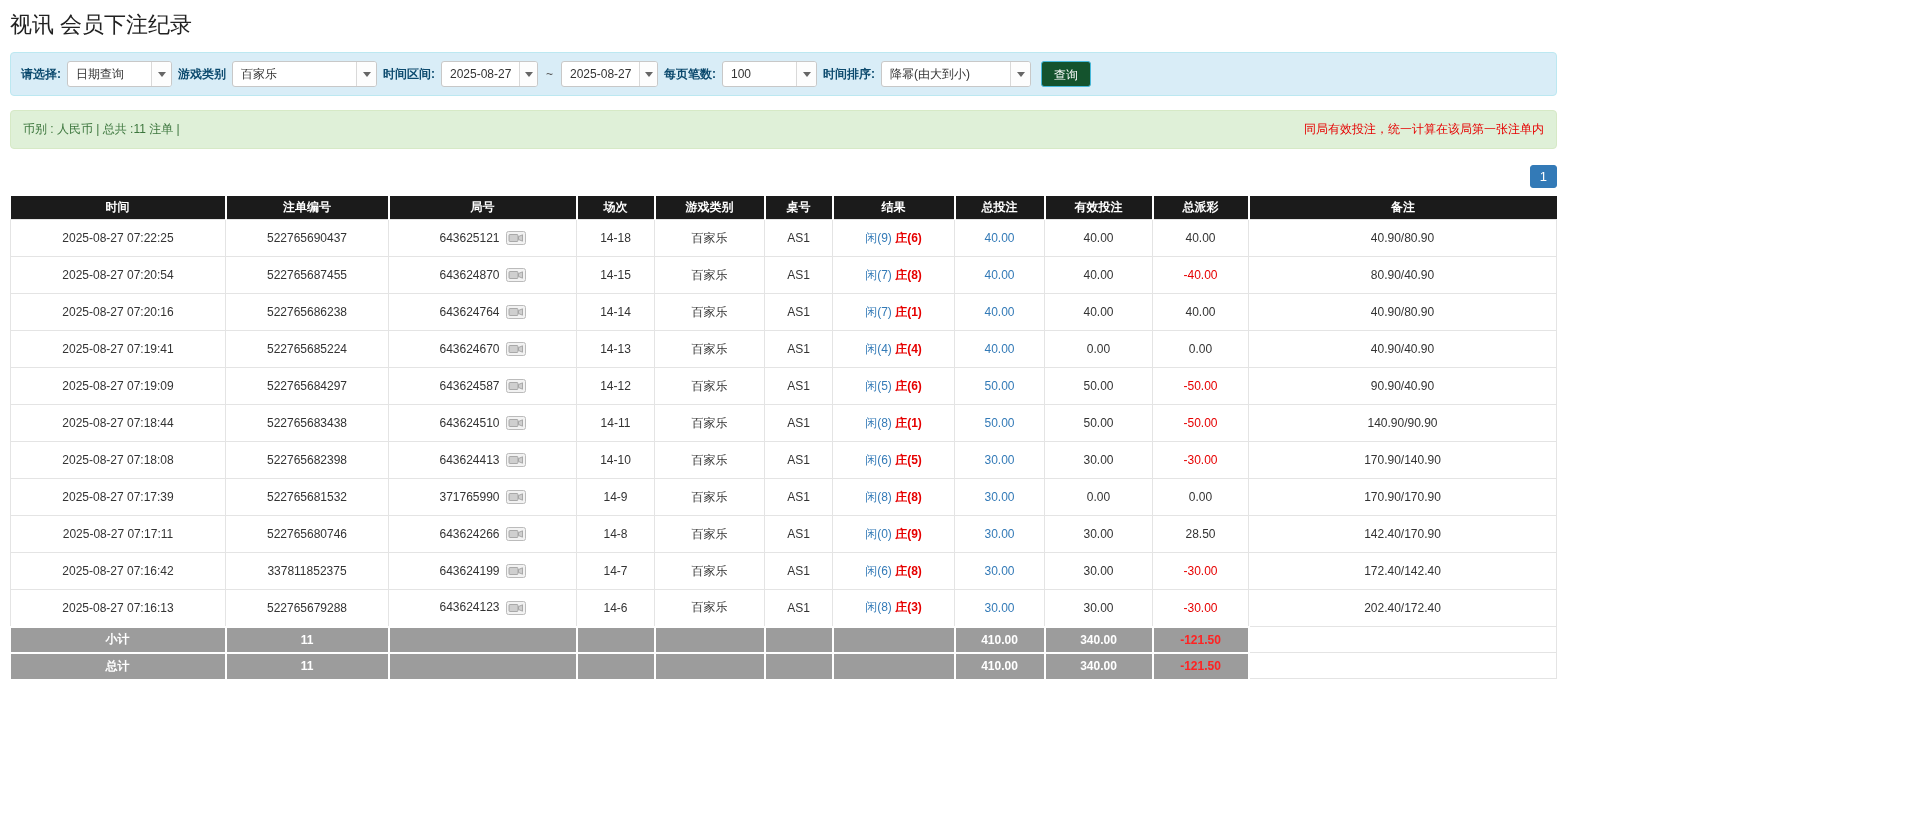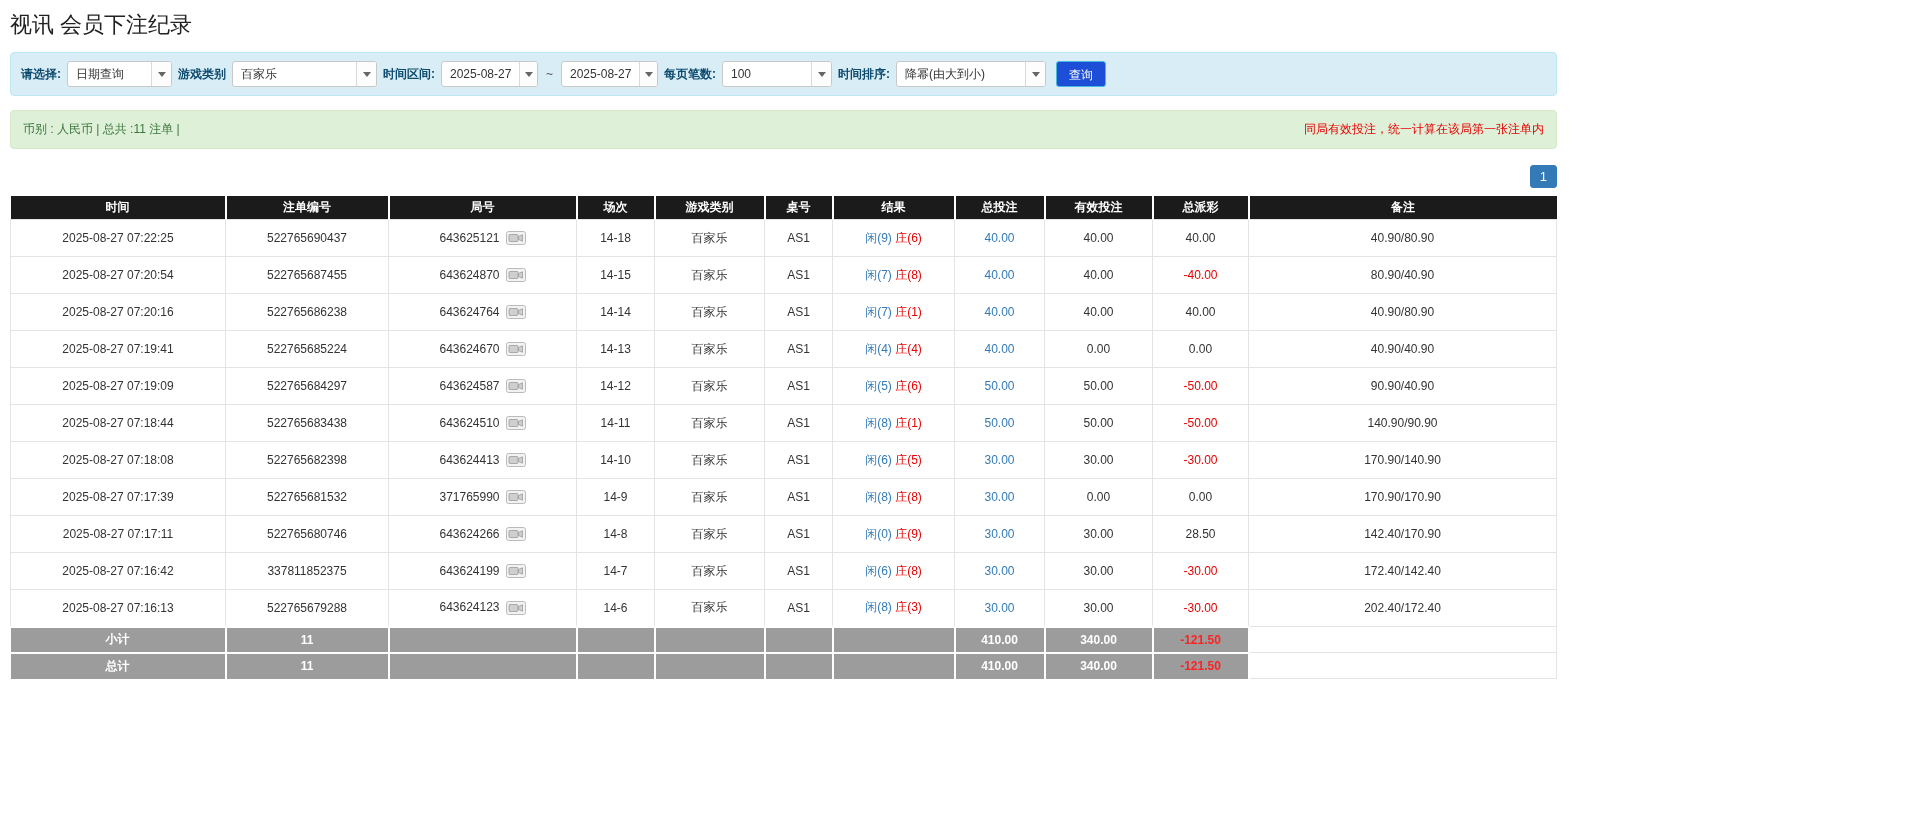--- a/index.html
+++ b/index.html
@@ -26,24 +26,24 @@
     display: inline-flex; align-items: stretch; background: #fff;
     border: 1px solid #c8c8c8; border-radius: 3px; height: 26px; overflow: hidden;
     cursor: pointer;
   }
   .combo-text { display: flex; align-items: center; padding: 0 8px; flex: 1; }
   .combo-caret {
     width: 20px; border-left: 1px solid #d9d9d9; display: flex;
     align-items: center; justify-content: center; background: #fdfdfd;
   }
   .caret { width: 0; height: 0; border-left: 4px solid transparent; border-right: 4px solid transparent; border-top: 5px solid #666; }
-  .w105 { width: 105px; } .w145 { width: 145px; } .w120 { width: 97px; } .w95 { width: 110px; } .w150 { width: 150px; }
+  .w105 { width: 105px; } .w145 { width: 145px; } .w120 { width: 97px; } .w95 { width: 95px; } .w150 { width: 150px; }
   .tilde { color: #555; padding: 0 2px; }
   .btn-search {
-    background: #1d4ed8; border: 1px solid #46b8da; color: #fff;
+    background: #14532d; border: 1px solid #46b8da; color: #fff;
     font-size: 12px; padding: 5px 12px; border-radius: 3px; cursor: pointer;
     margin-left: 4px; font-family: inherit; height: 26px;
   }
 
   .summary-bar {
     display: flex; justify-content: space-between; align-items: center;
     background: #dff0d8; border: 1px solid #d6e9c6; border-radius: 4px;
     padding: 10px 12px; margin-top: 14px;
   }
   .summary-left { color: #3c763d; }
@@ -59,21 +59,21 @@
   .bet-table th {
     background: #1b1b1b; color: #fff; font-weight: bold; font-size: 12px;
     height: 22px; padding: 3px 4px; border-right: 2px solid #fff; text-align: center;
   }
   .bet-table th:last-child { border-right: none; }
   .bet-table tbody td {
     border: 1px solid #e4e4e4; text-align: center; height: 37px;
     padding: 2px 4px; background: #fff; overflow: hidden;
   }
   .res-player { color: #337ab7; }
-  .res-banker { color: #e60000; }
+  .res-banker { color: #e60000; font-weight: bold; }
   .bet-link { color: #337ab7; text-decoration: none; cursor: pointer; }
   td.neg { color: #e60000; }
   .bet-table tfoot td {
     background: #9c9c9c; color: #fff; font-weight: bold; height: 26px;
     text-align: center; border-right: 2px solid #fff; border-top: 2px solid #fff;
     padding: 2px 4px;
   }
   .bet-table tfoot td.footer-note { background: #fff; border: 1px solid #e4e4e4; }
   .bet-table tfoot td.neg { color: #ff2222; }
   .cam { display: inline-flex; vertical-align: middle; margin-left: 6px; cursor: pointer; }

